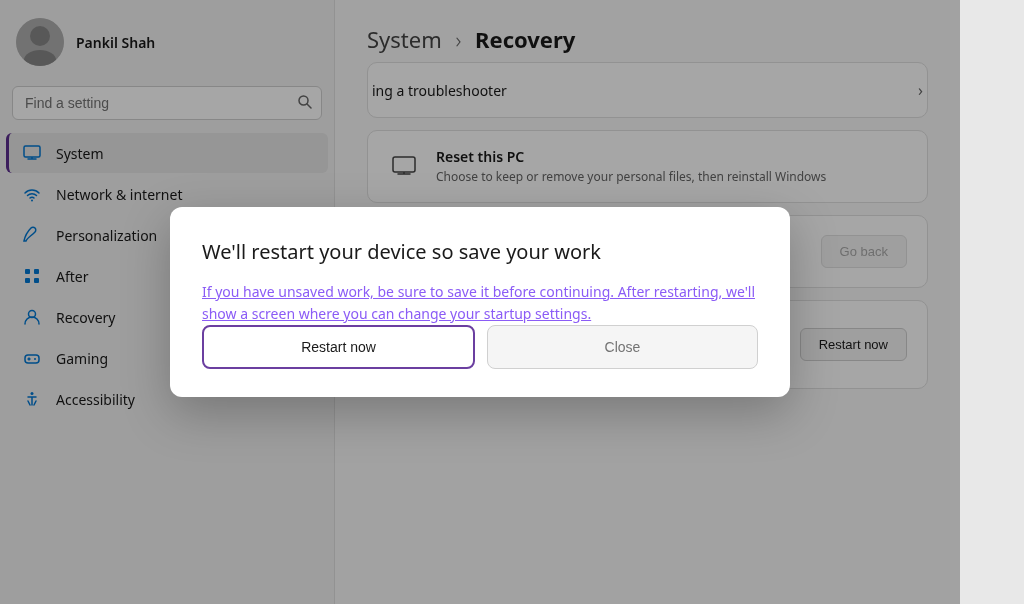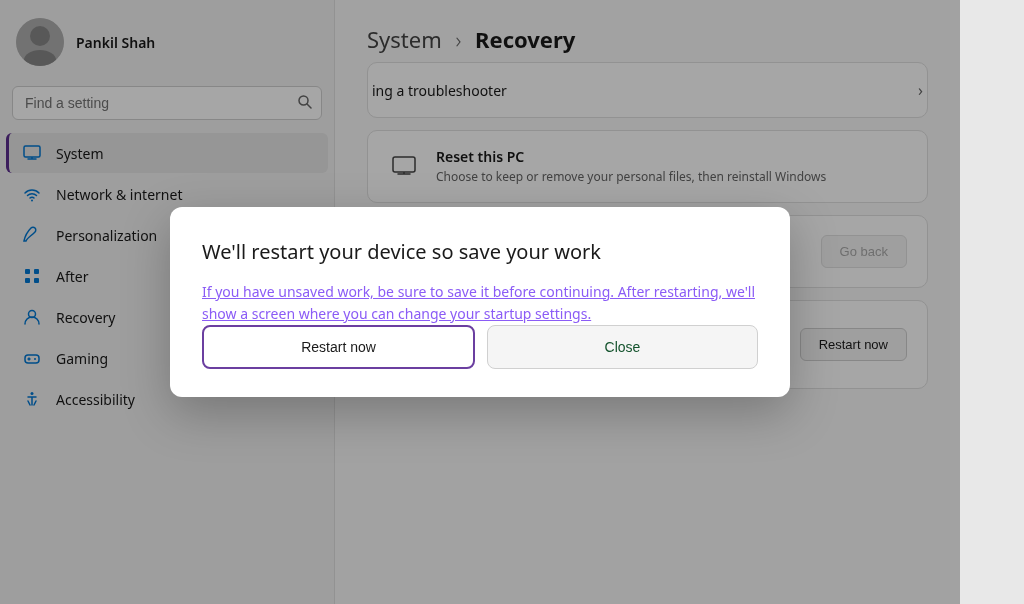--- a/index.html
+++ b/index.html
@@ -293,21 +293,21 @@
 
     .btn-close-modal {
       flex: 1;
       padding: 12px 20px;
       border-radius: 8px;
       font-size: 14px;
       font-weight: 500;
       cursor: pointer;
       border: 1px solid #d0d0d0;
       background: #f5f5f5;
-      color: #14532d;
+      color: #737373;
     }
   </style>
 </head>
 <body>
 
 <div class="settings-window">
 
   <aside class="sidebar">
 
     <div class="user-profile">

